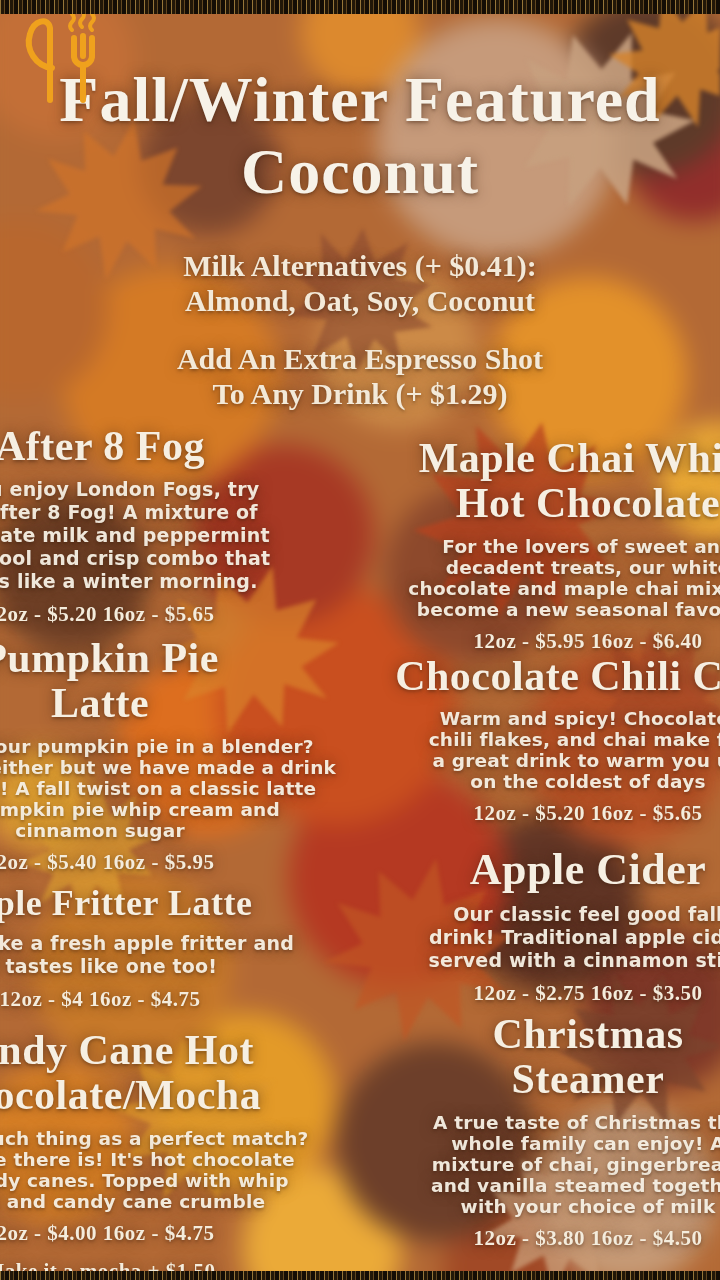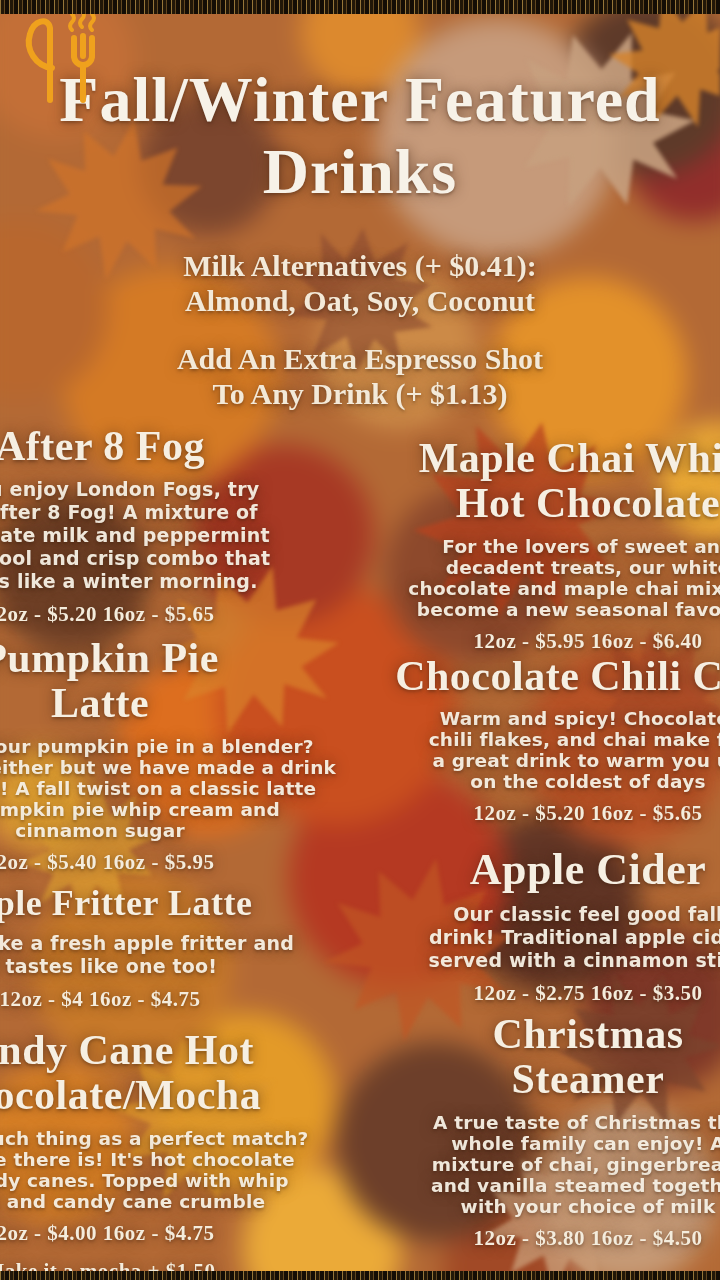--- a/index.html
+++ b/index.html
@@ -96,25 +96,25 @@
     <path d="M62,48 a9,9 0 0 0 18,0"></path>
     <path d="M71,57 L71,92"></path>
     <g stroke-width="4">
       <path d="M60,6 q4,4 0,8 q-4,4 0,8"></path>
       <path d="M70,3 q4,4 0,8 q-4,4 0,8"></path>
       <path d="M80,6 q4,4 0,8 q-4,4 0,8"></path>
     </g>
   </svg>
 
   <h1 class="title txt">Fall/Winter Featured
-Drinks</h1>
+Coconut</h1>
   <p class="note note1 txt">Milk Alternatives (+ $0.41):
 Almond, Oat, Soy, Coconut</p>
   <p class="note note2 txt">Add An Extra Espresso Shot
-To Any Drink (+ $1.13)</p>
+To Any Drink (+ $1.29)</p>
 
   <div class="col col-left">
     <section class="item" style="top:424px">
       <h2 class="item-name txt">After 8 Fog</h2>
       <p class="item-desc txt">If you enjoy London Fogs, try
 the After 8 Fog! A mixture of
 chocolate milk and peppermint
 for a cool and crisp combo that
 tastes like a winter morning.</p>
       <p class="item-price txt">12oz - $5.20 16oz - $5.65</p>

